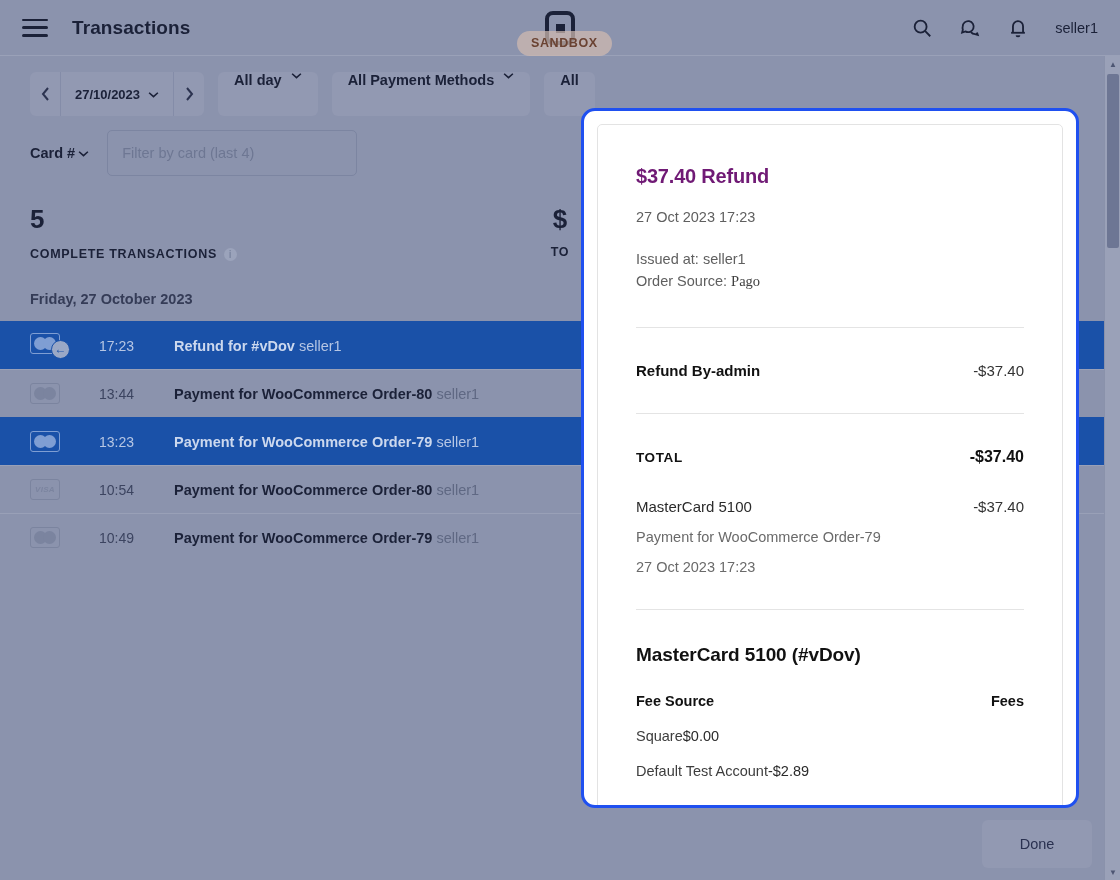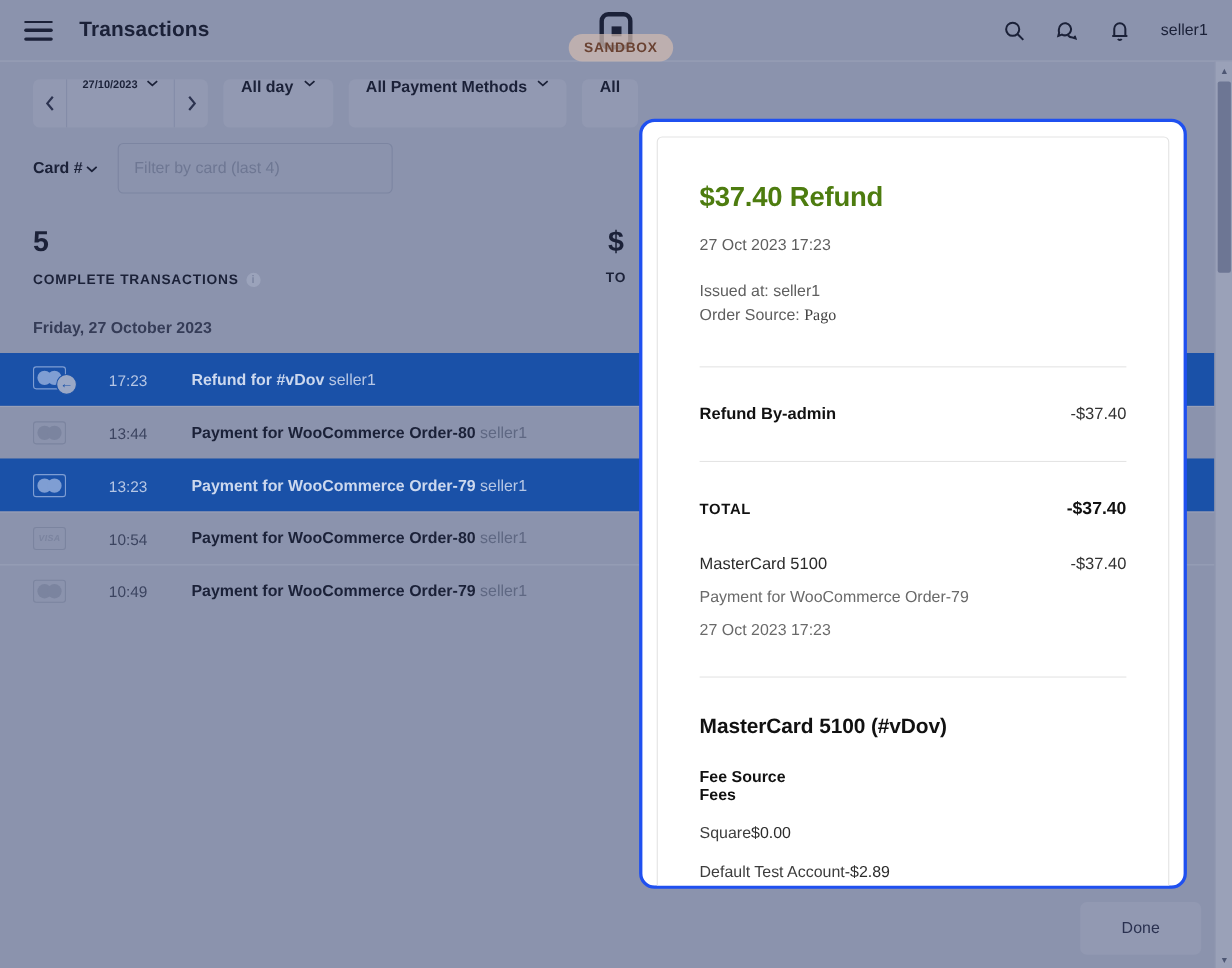--- a/index.html
+++ b/index.html
@@ -68,23 +68,23 @@
   .date-group {
     display: flex; align-items: center;
     background: #9299b2; border-radius: 6px; height: 44px; overflow: hidden;
   }
   .date-arrow {
     width: 30px; height: 44px; display: flex; align-items: center; justify-content: center;
     color: #2c3350; font-size: 17px; cursor: pointer;
   }
   .date-sep { width: 1px; height: 44px; background: #848ca8; }
   .date-val {
-    display: flex; gap: 8px;
+    display: flex; align-items: center; gap: 8px;
     padding: 0 14px; height: 44px;
-    font-size: 10px; font-weight: bold; color: #1b2138;
+    font-size: 13px; font-weight: bold; color: #1b2138;
     cursor: pointer;
   }
 
   .pill-select {
     display: flex; gap: 9px;
     background: #9299b2; border-radius: 6px; height: 44px; padding: 0 16px;
     font-size: 14.5px; font-weight: bold; color: #1b2138;
     cursor: pointer; white-space: nowrap;
   }
 
@@ -216,21 +216,21 @@
   .modal-card {
     position: absolute; left: 13px; top: 13px;
     width: 466px; height: 800px;
     background: #fff;
     border: 1px solid #e3e3e3;
     border-radius: 5px;
     padding: 40px 38px;
   }
 
   .m-title {
-    font-size: 25px; font-weight: bold; color: #4d7c0f; letter-spacing: -.2px;
+    font-size: 20px; font-weight: bold; color: #701a75; letter-spacing: -.2px;
   }
   .m-date { margin-top: 21px; font-size: 14.5px; color: #5f5f5f; }
   .m-meta { margin-top: 23px; font-size: 14.5px; color: #5f5f5f; line-height: 1.55; }
   .m-link { color: #404040; text-decoration: none; cursor: pointer; font-family: Liberation Serif, serif; }
 
   .m-hr { height: 1px; background: #e4e4e4; margin: 34px 0; }
 
   .m-line {
     display: flex; justify-content: space-between; align-items: baseline;
   }
@@ -246,21 +246,21 @@
   .m-pay .top { display: flex; justify-content: space-between; align-items: baseline; }
   .m-pay .name { font-size: 15px; color: #2b2b2b; }
   .m-pay .amt { font-size: 15px; color: #333; }
   .m-pay .sub { margin-top: 14px; font-size: 14.5px; color: #6a6a6a; }
 
   .m-sub-title {
     font-size: 19px; font-weight: bold; color: #111; letter-spacing: -.1px;
   }
   .m-feehdr {
     margin-top: 27px; display: flex; justify-content: space-between;
-    font-size: 14.5px; font-weight: bold; color: #111; flex-direction: column;
+    font-size: 14.5px; font-weight: bold; color: #111;
   }
   .m-feerow {
     margin-top: 19px; display: flex; justify-content: flex-start;
     font-size: 14.5px; color: #3d3d3d;
   }
   .m-feerow .fv { color: #2b2b2b; }
 </style>
 </head>
 <body>
 

